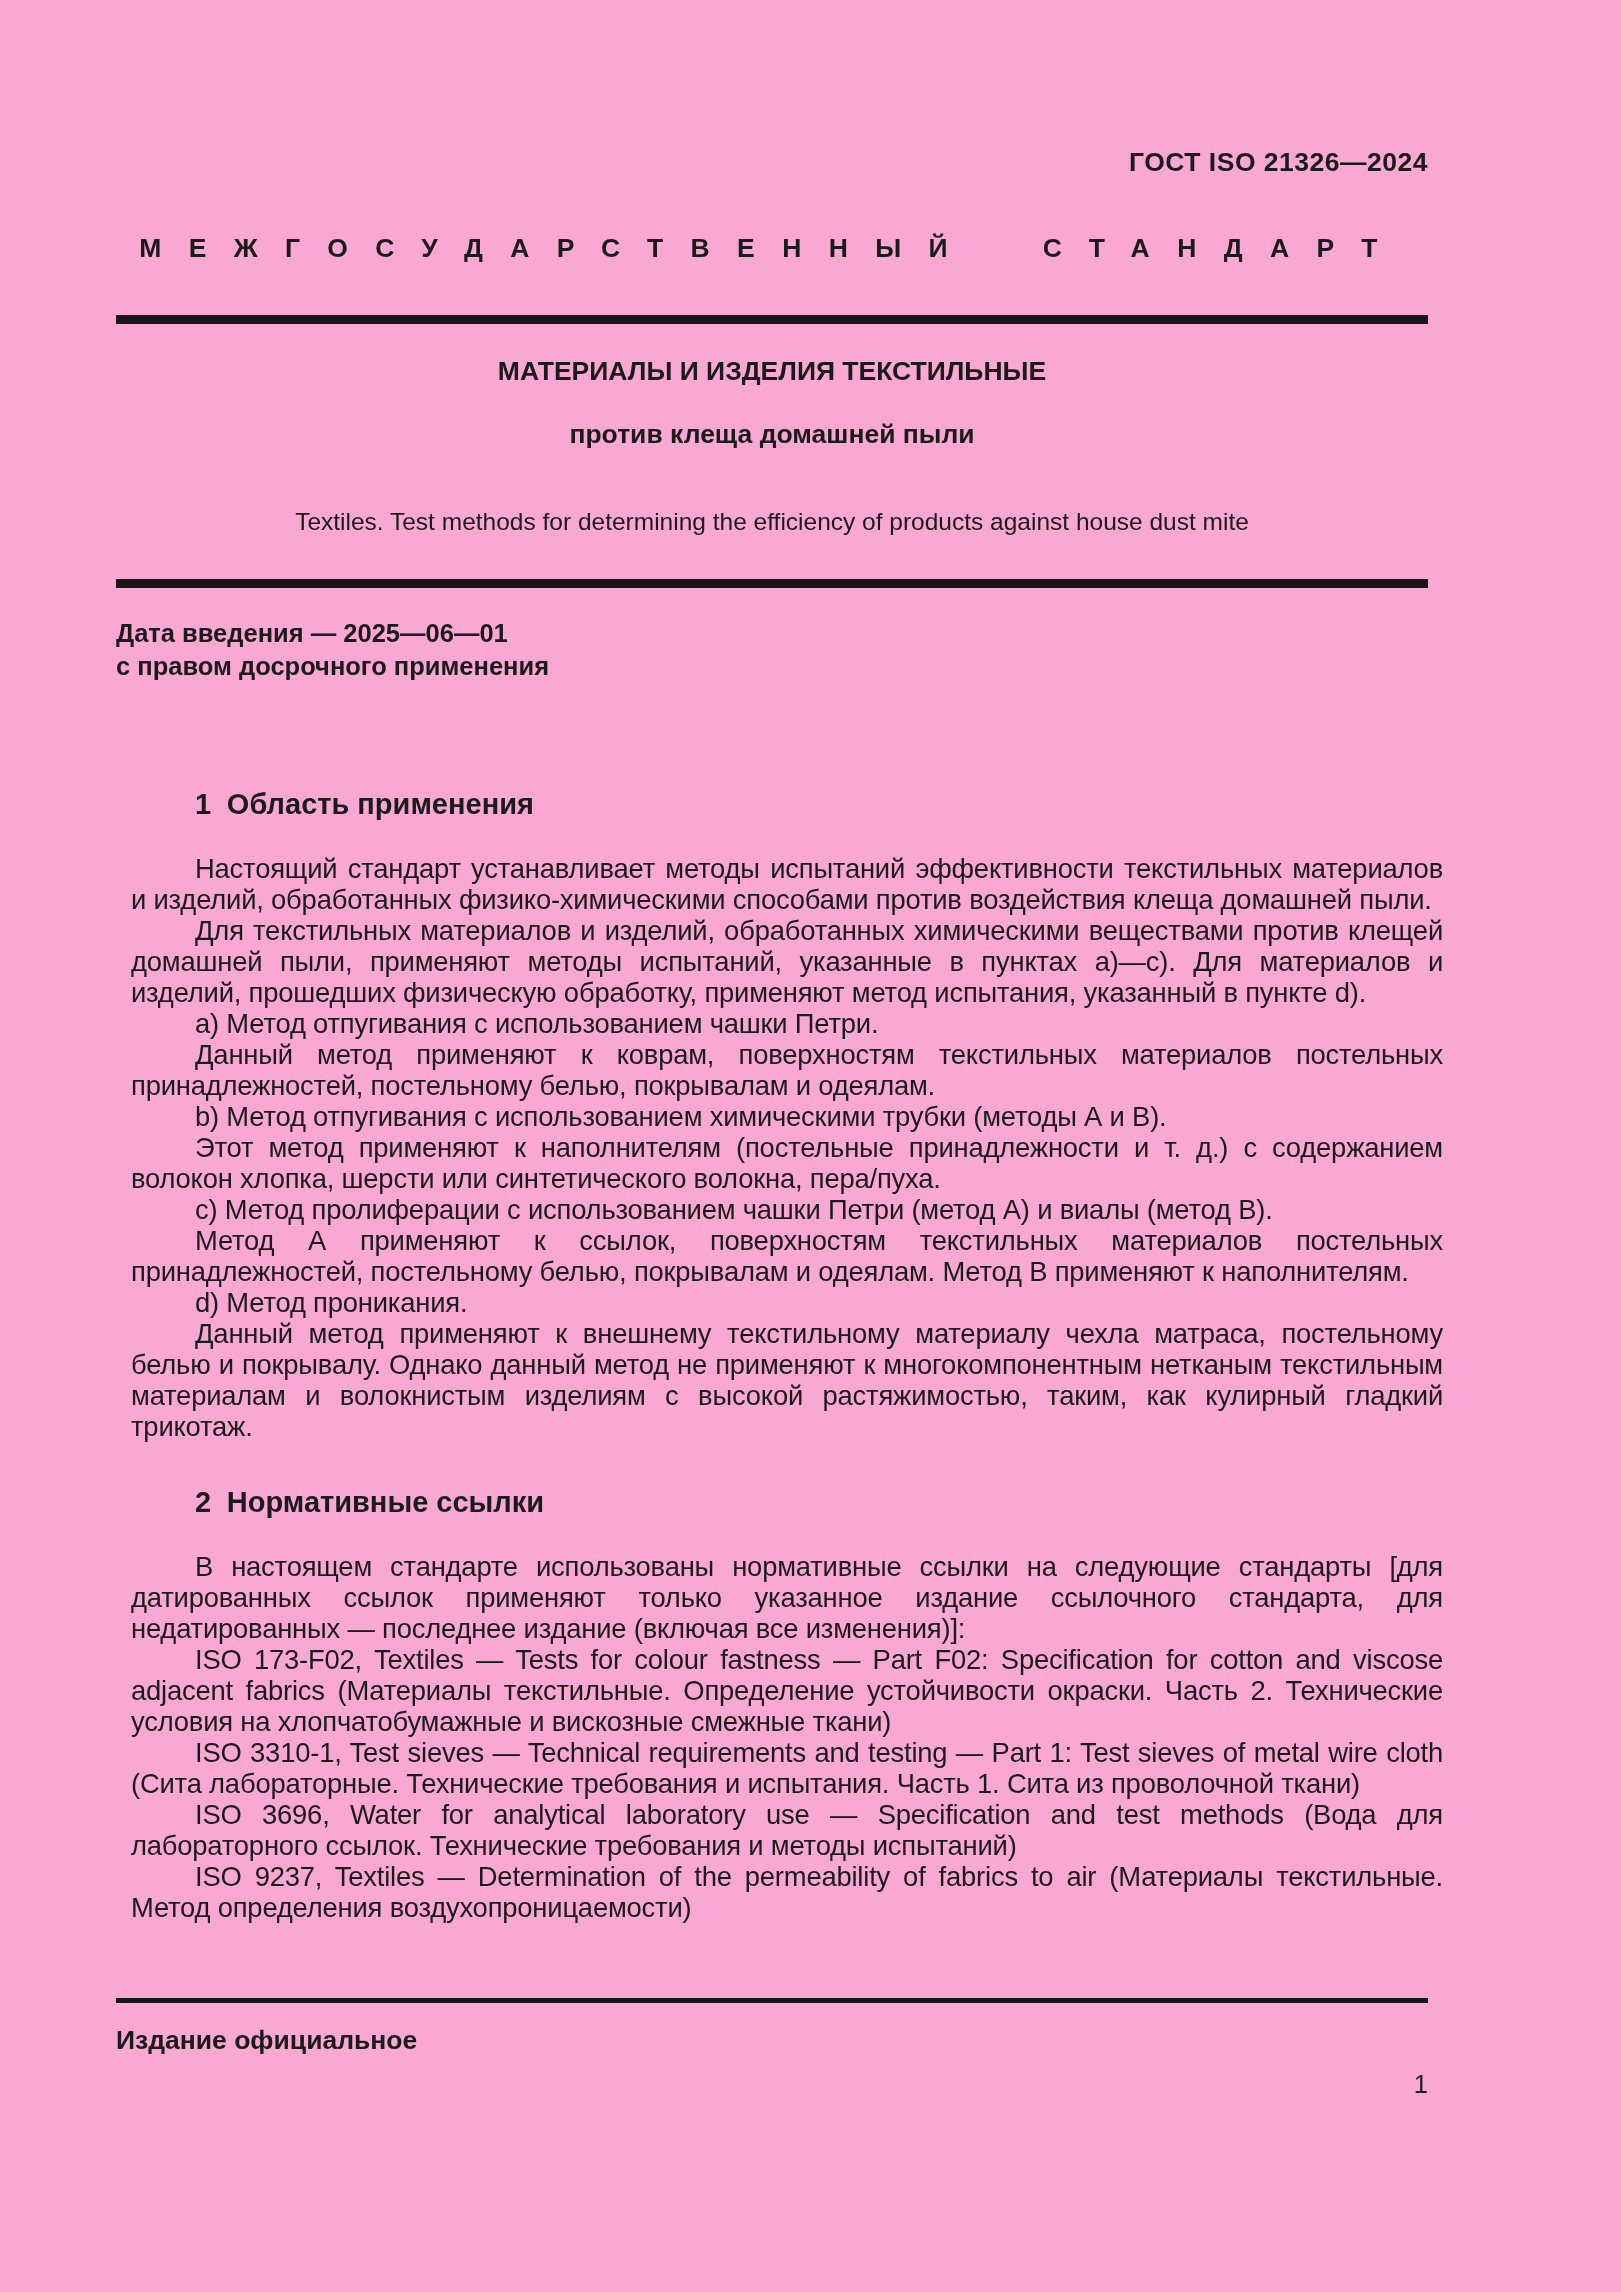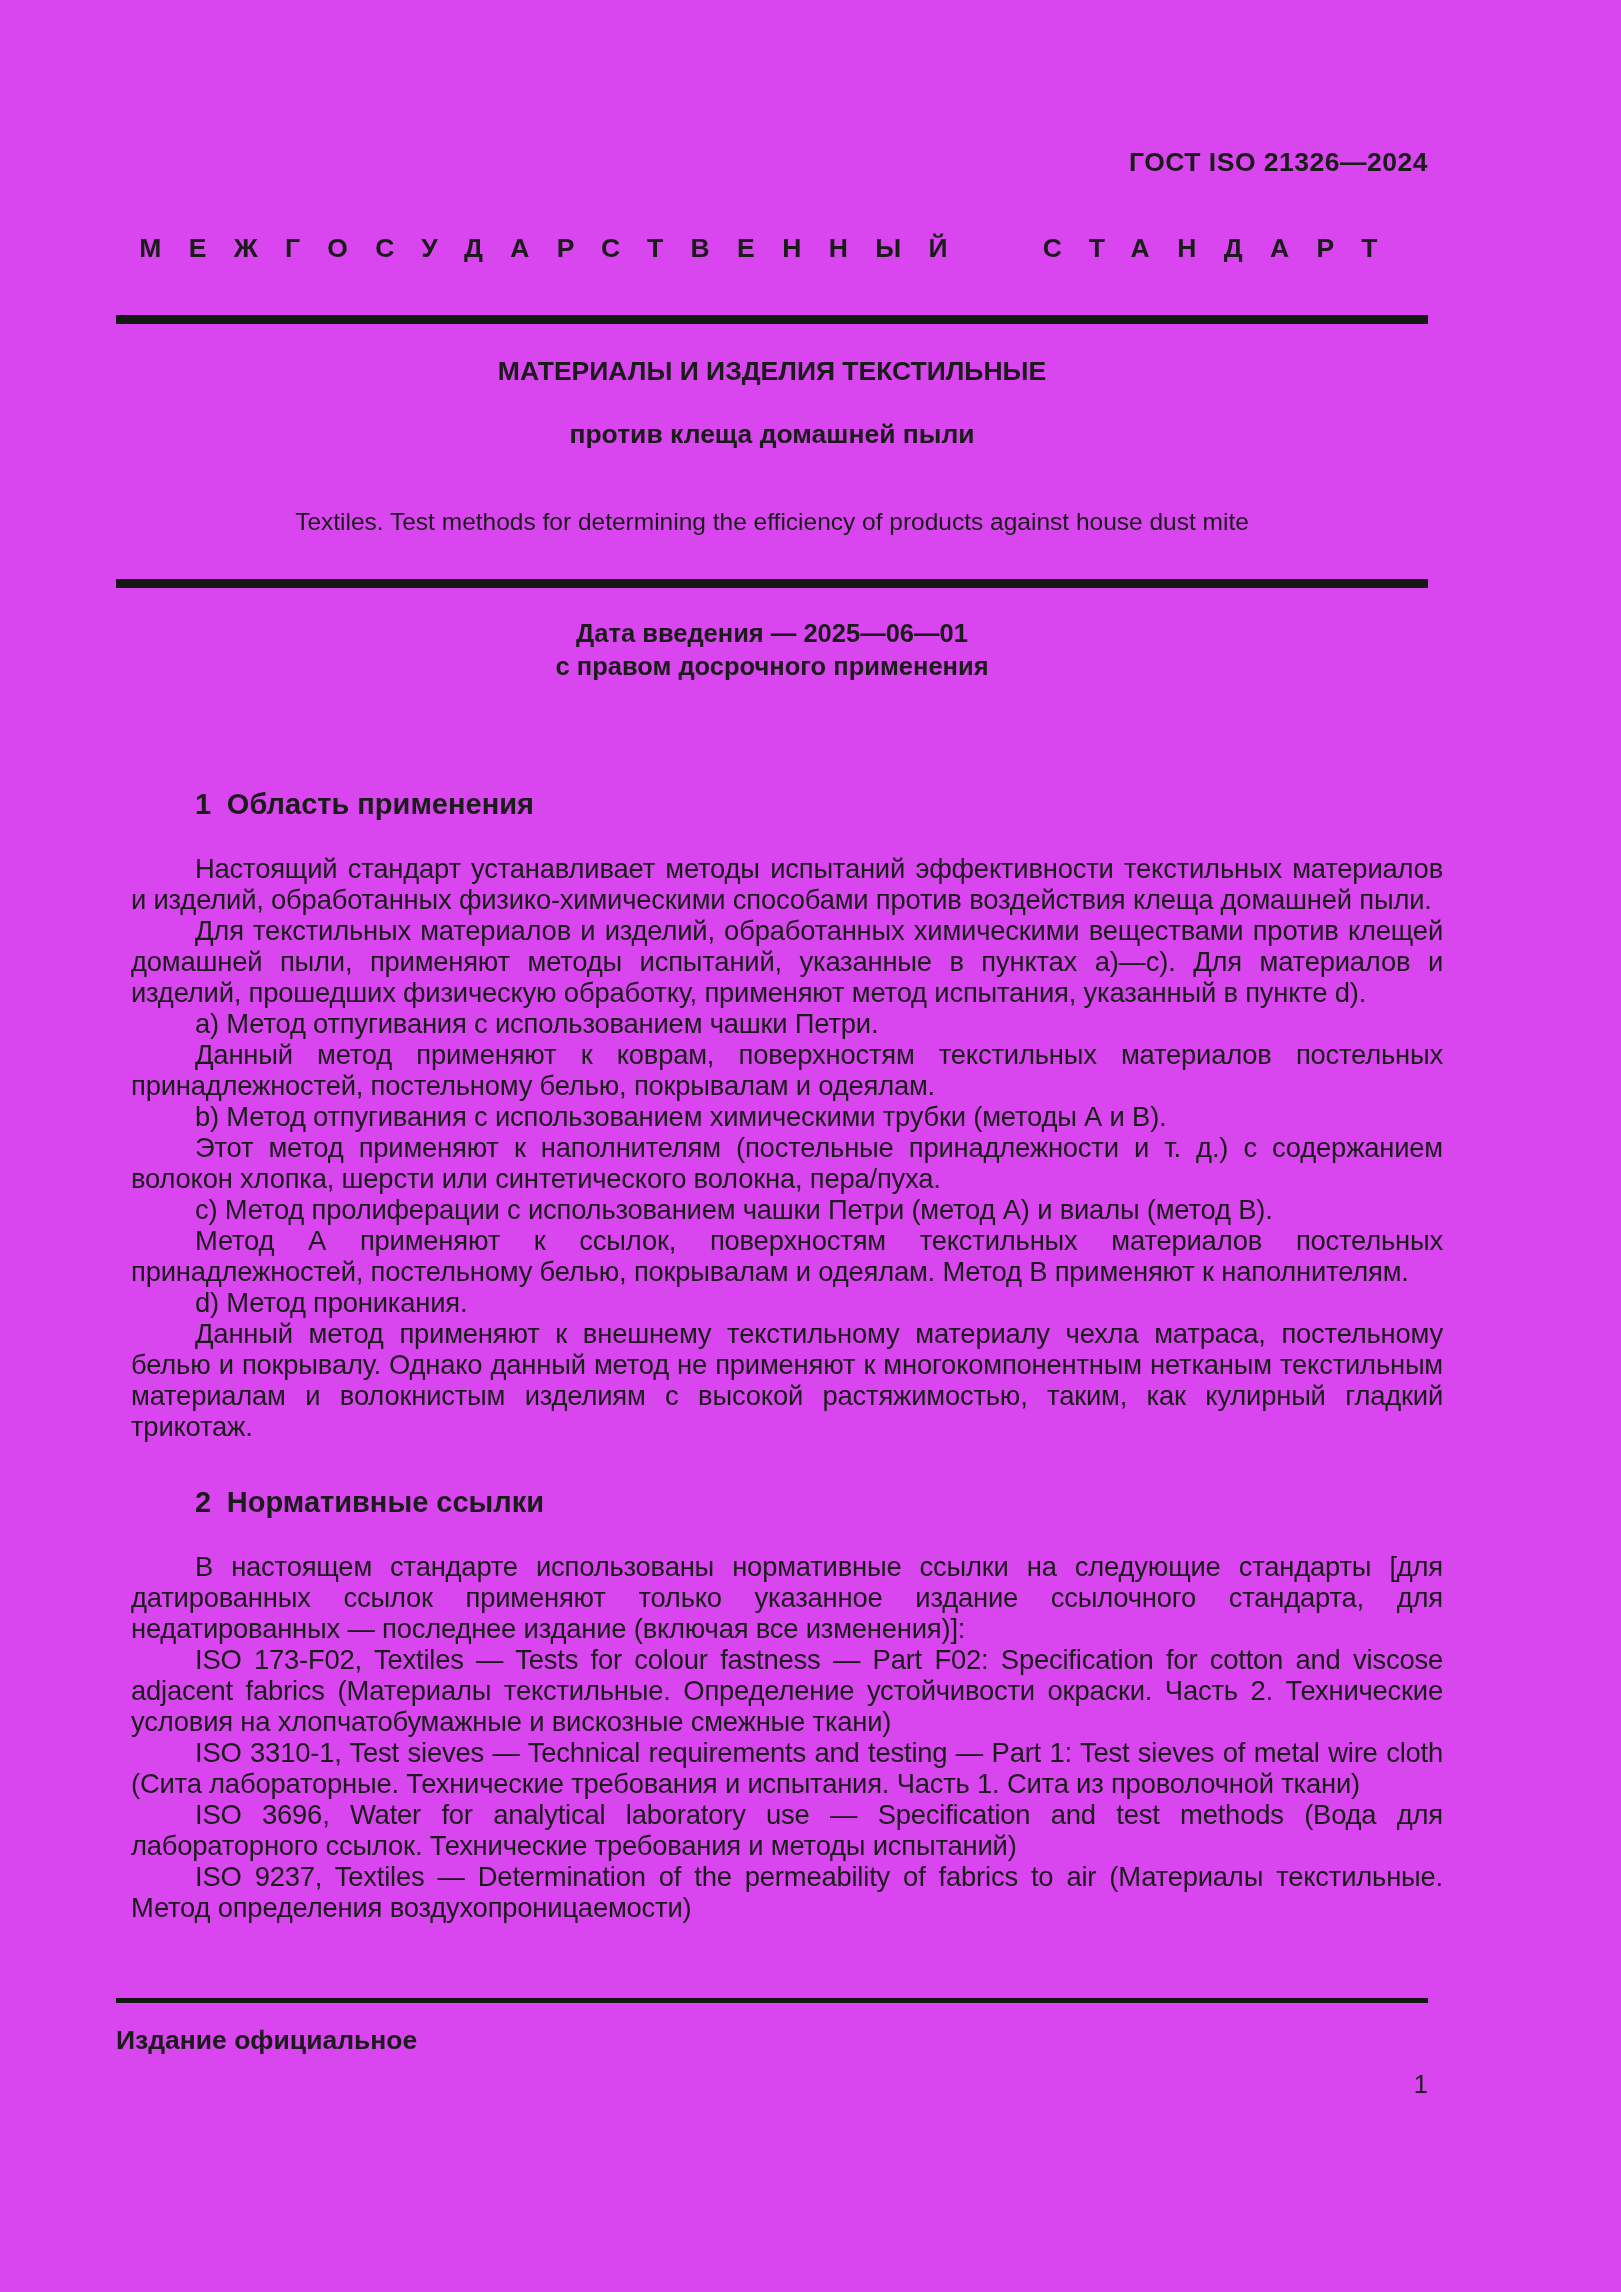--- a/index.html
+++ b/index.html
@@ -1,21 +1,21 @@
 <!DOCTYPE html>
 <html lang="ru"><head>
 <meta charset="utf-8">
 <style>
   html, body { margin: 0; padding: 0; background: #e8e8e8; }
   .page {
     position: relative;
     width: 1621px;
     height: 2293px;
     margin: 0 auto;
-    background: #d946ef;
+    background: #f9a8d4;
     color: #1b1b1b;
     font-family: "Liberation Sans", sans-serif;
     overflow: hidden;
   }
   .abs { position: absolute; left: 116px; width: 1312px; }
 
   .doc-code {
     top: 147px;
     text-align: right;
     font-size: 26.5px;
@@ -51,21 +51,21 @@
   }
   .title-en {
     top: 508px;
     text-align: center;
     font-size: 24.5px;
     font-weight: normal;
   }
 
   .date-block {
     top: 617px;
-    text-align: center;
+    text-align: left;
     font-size: 25.5px;
     font-weight: bold;
     line-height: 33px;
   }
 
   .section { font-size: 27.4px; margin-left: 15px; }
   .section-1 { top: 782px; }
   .section-2 { top: 1480px; }
   .sec-heading {
     margin: 0;

